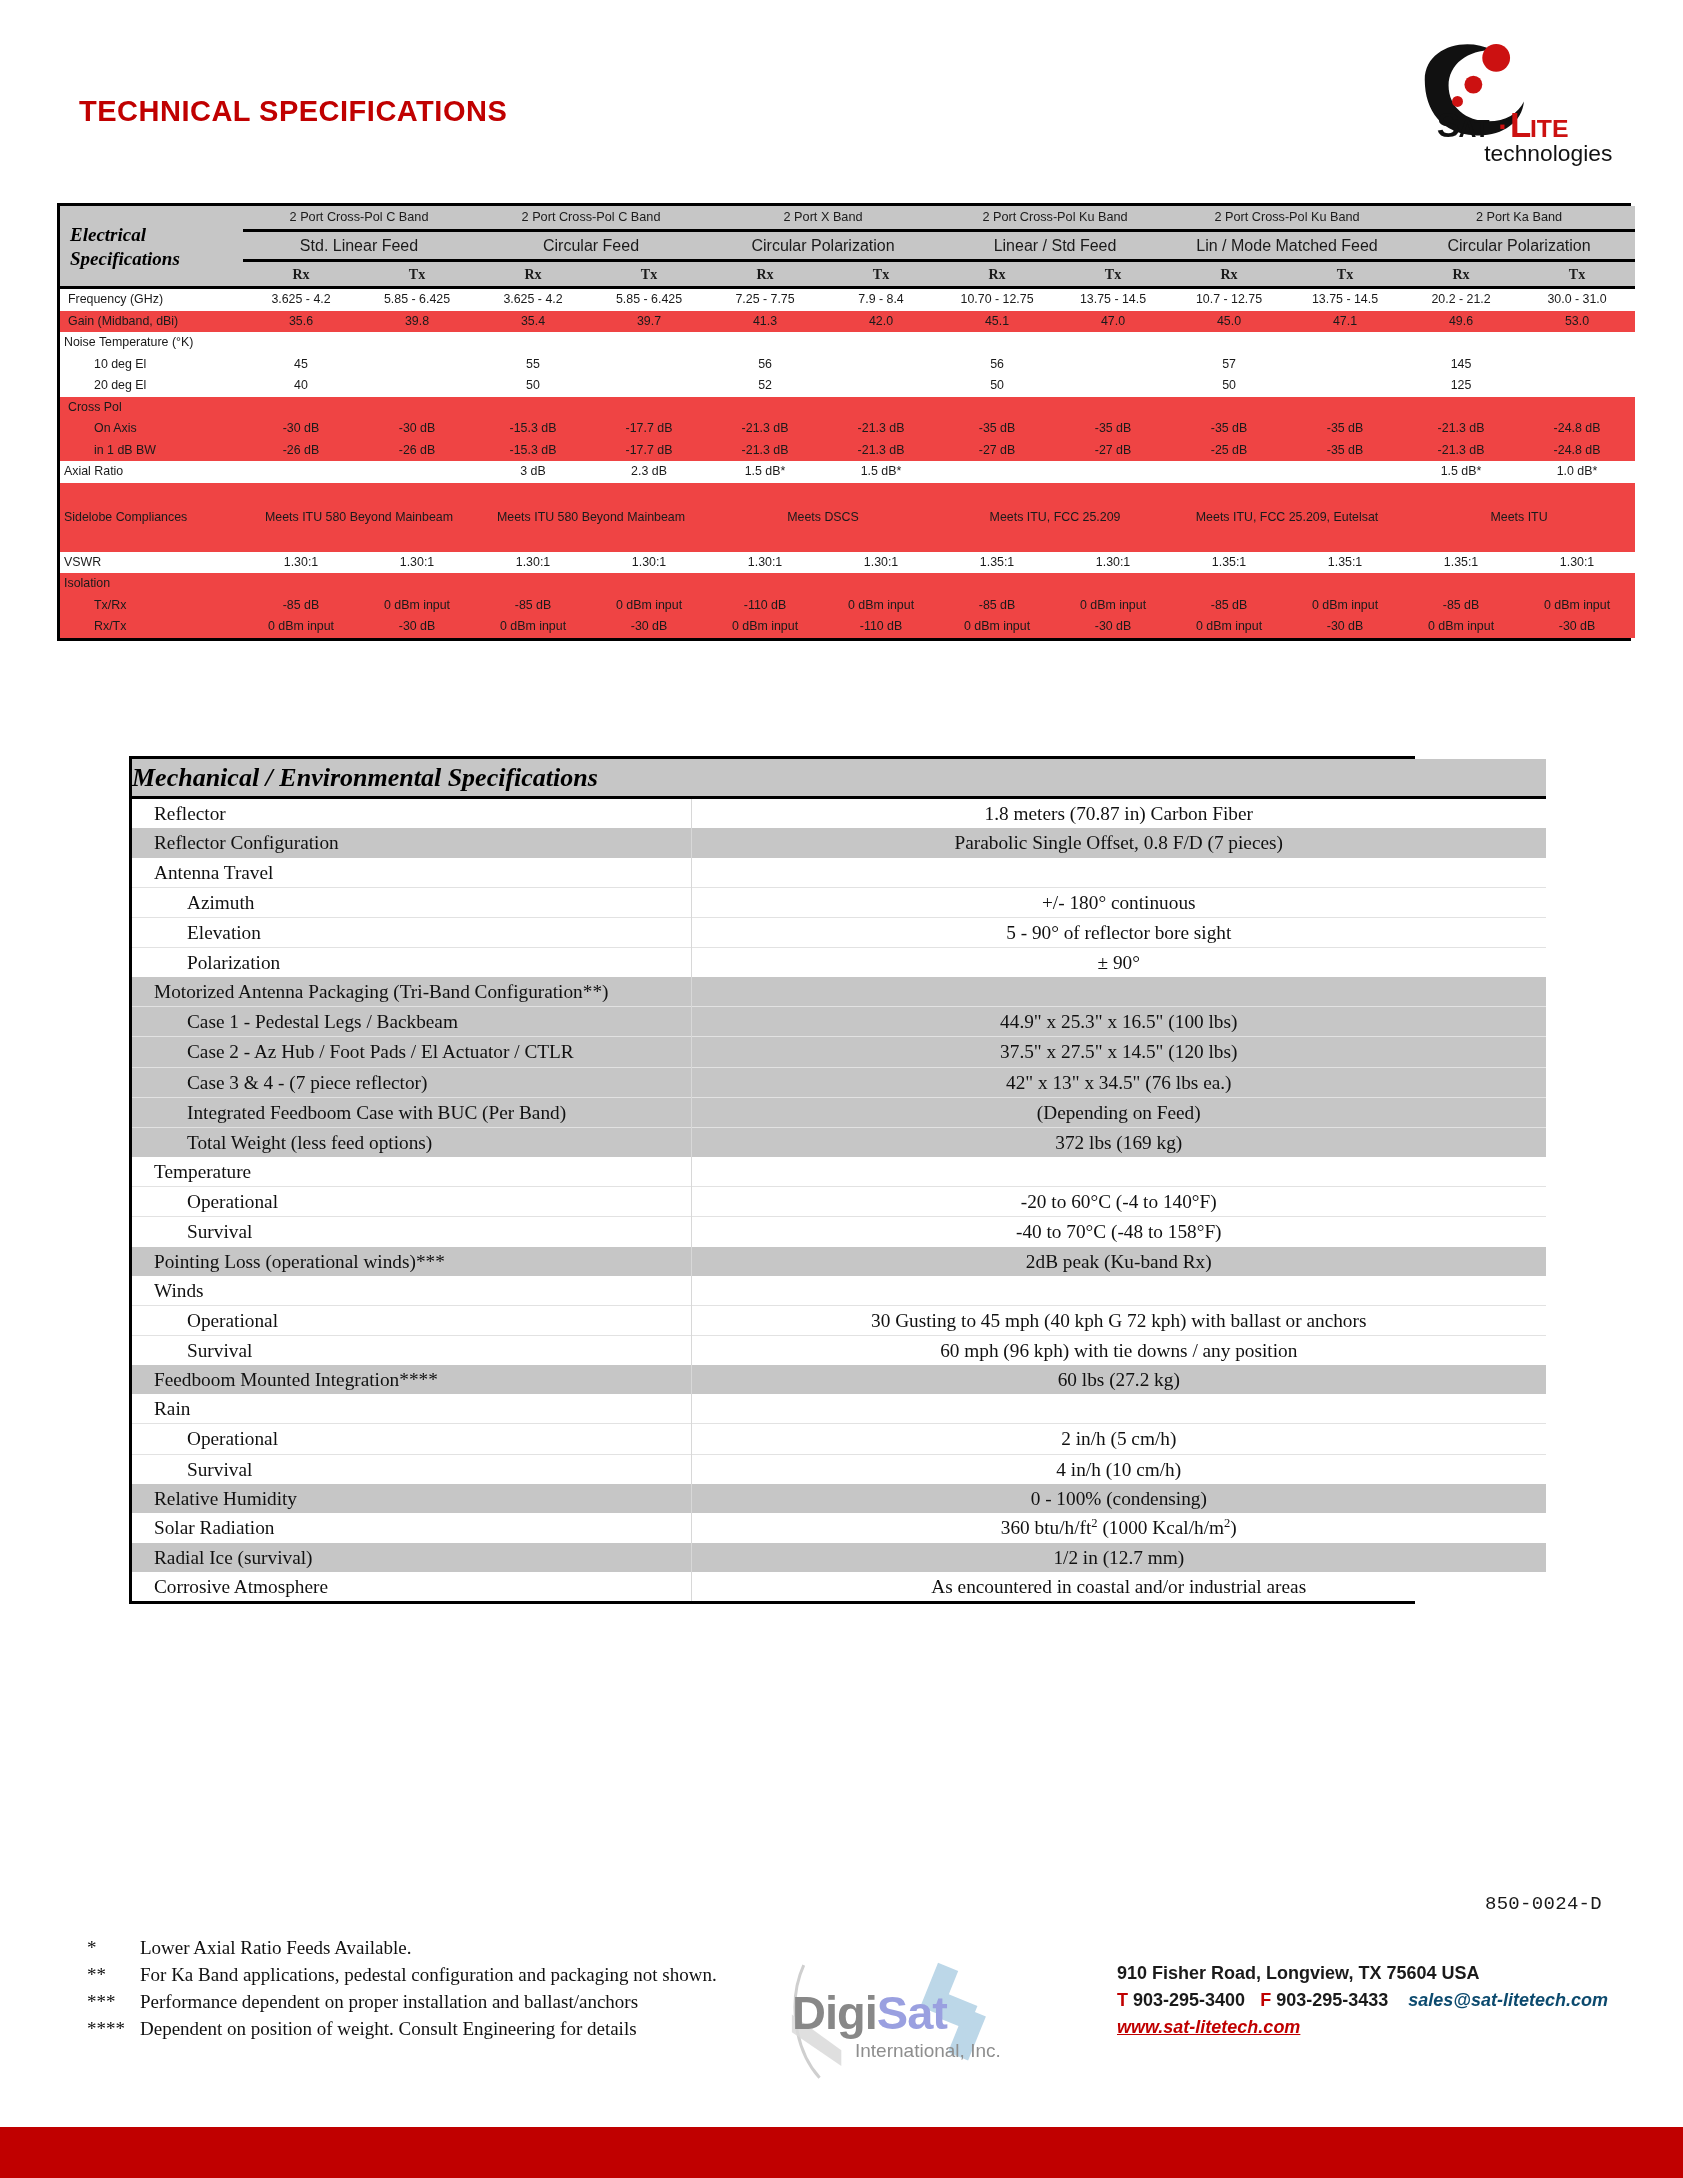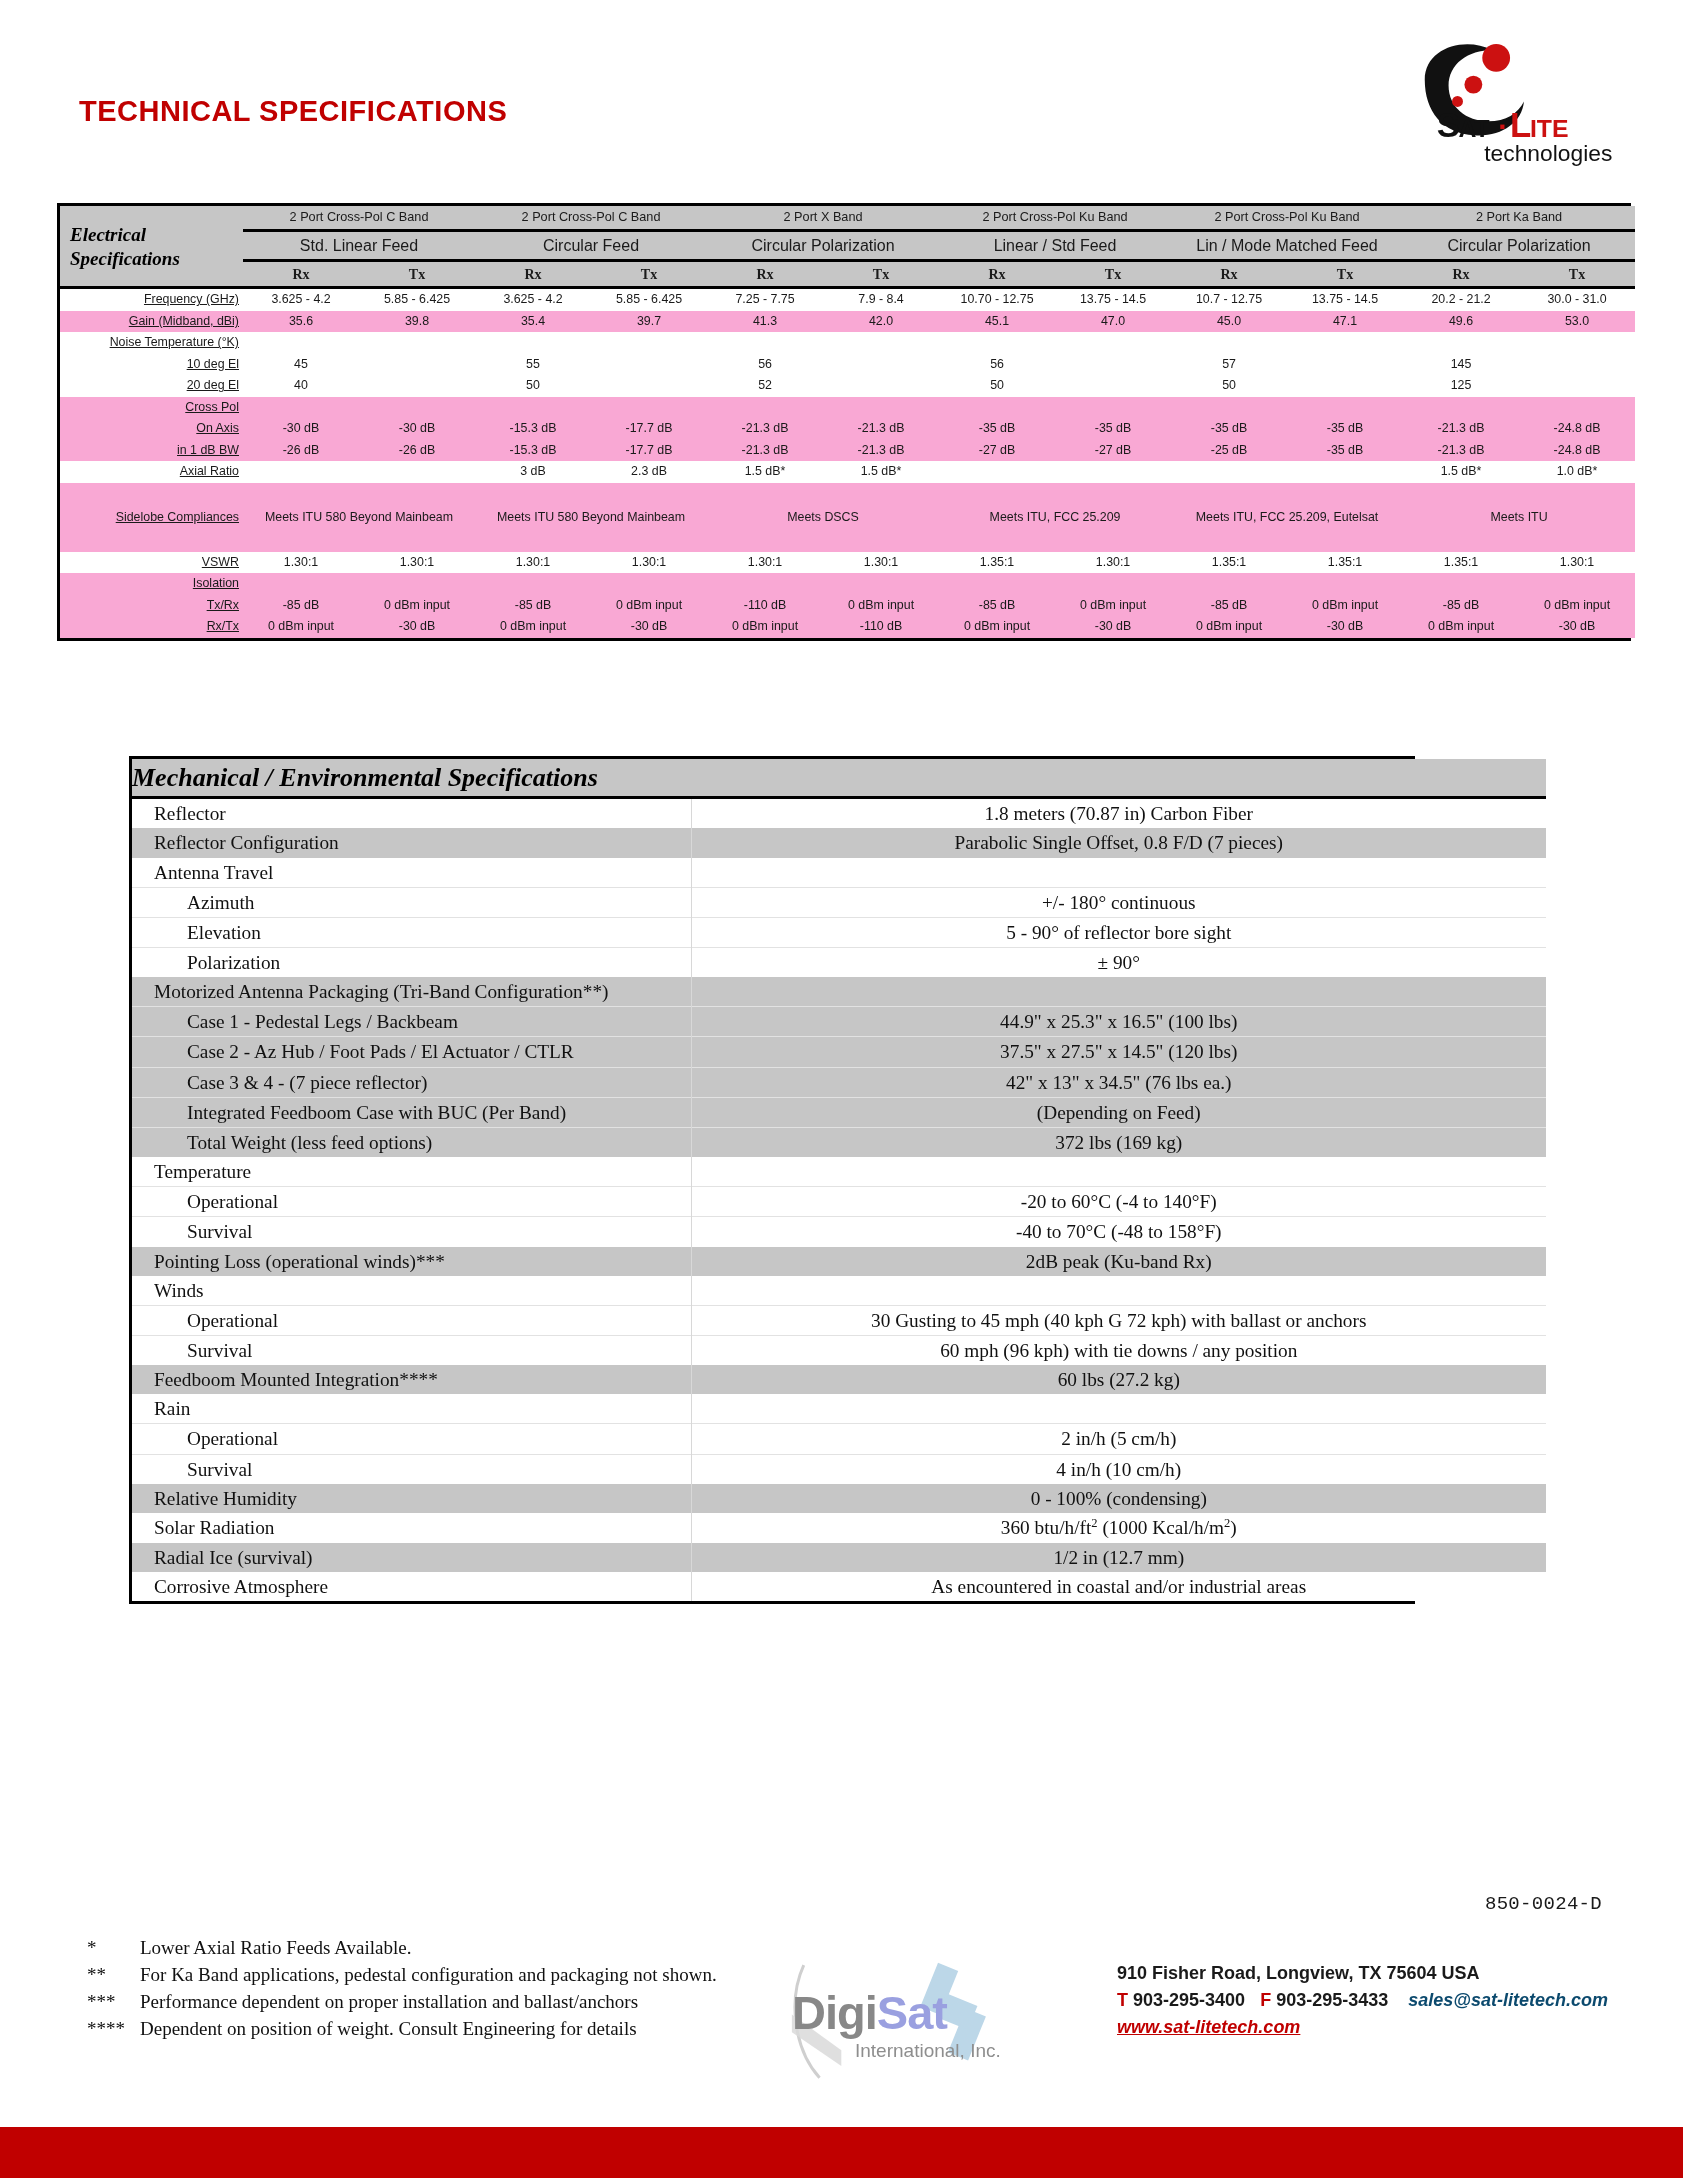--- a/index.html
+++ b/index.html
@@ -49,22 +49,22 @@
     color:#000;
   }
   .hdr-grp-l1{font-size:12.7px;}
   .hdr-grp-l2{font-size:16px;}
   .hdr-rxtx{
     font-family:"Liberation Serif", serif;
     font-weight:bold;font-size:14px;
   }
   .elec tbody td{padding:3px 4px;}
   .row-white{background:#ffffff;}
-  .row-gray{background:#f9a8d4;}
-  .lbl{text-align:right;padding-left:8px !important;white-space:nowrap;text-decoration:underline;}
+  .row-gray{background:#ef4444;}
+  .lbl{text-align:left;padding-left:8px !important;white-space:nowrap;}
   .lbl-i1{padding-left:34px !important;}
   .val{text-align:center;}
   .tall{height:31px;}
   .twoline{line-height:1.2;}
 
   
   .mech-wrap{
     position:absolute;left:129px;top:756px;width:1286px;
     border:3px solid #000;box-sizing:border-box;
     background:#f97316;

